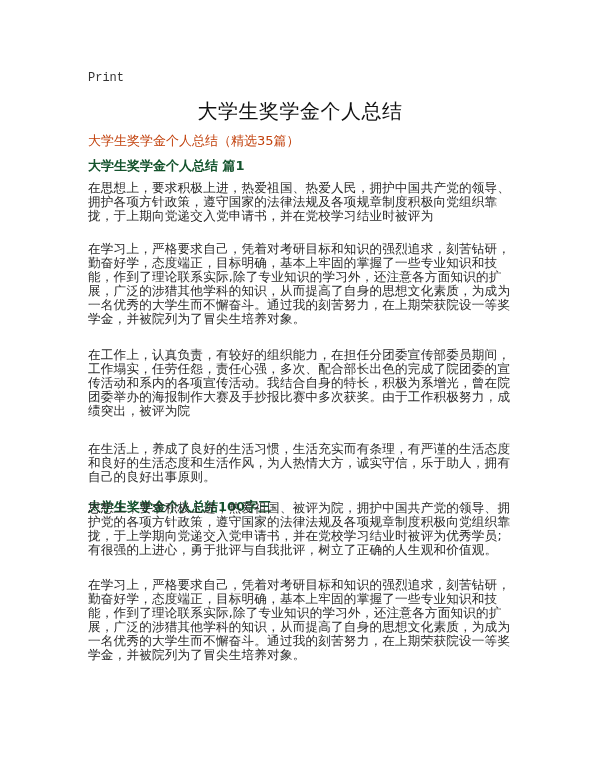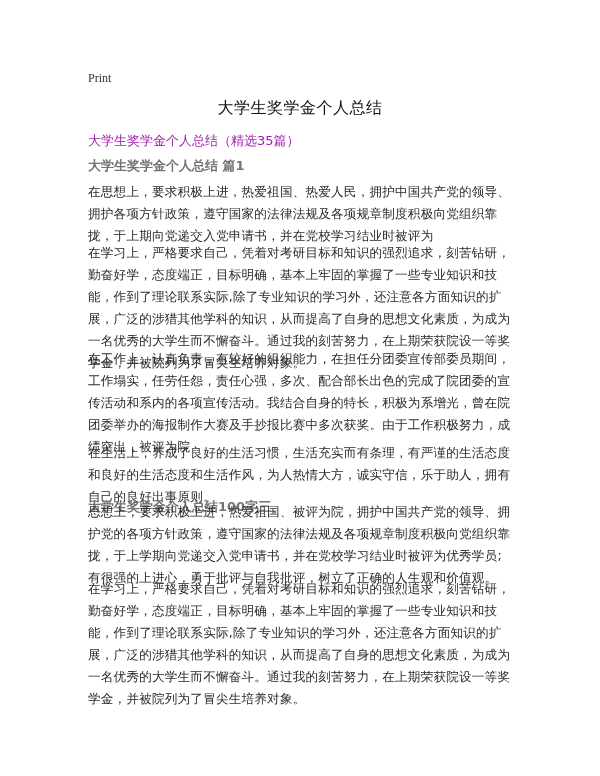--- a/index.html
+++ b/index.html
@@ -1,26 +1,26 @@
 <!DOCTYPE html>
 <html><head>
   <meta charset="utf-8">
   <style>
     html, body { margin: 0; padding: 0; background: #ffffff; }
     body { width: 600px; height: 776px; overflow: hidden; position: relative;
       font-family: "DejaVu Sans", "Liberation Sans", sans-serif; color: #222; }
     .page { position: absolute; left: 88px; top: 0; width: 424px; }
     .print { position: absolute; top: 71px; left: 0;
-      font-family: Liberation Serif, serif; font-size: 12px; color: #333; }
+      font-family: Liberation Mono, monospace; font-size: 12px; color: #333; }
     .title { position: absolute; top: 98px; left: 0; width: 424px; text-align: center;
-      font-size: 16px; color: #111; letter-spacing: 0.5px; }
-    .subtitle { position: absolute; top: 132px; left: 0; font-size: 13px; color: #a21caf; }
+      font-size: 20px; color: #111; letter-spacing: 0.5px; }
+    .subtitle { position: absolute; top: 132px; left: 0; font-size: 13px; color: #c2410c; }
     .block { position: absolute; left: 0; width: 424px; }
-    .h2 { font-size: 13px; font-weight: bold; color: #737373; line-height: 18px; }
-    .para { font-size: 12.6px; line-height: 22px; color: #2a2a2a; letter-spacing: 0.2px; }
+    .h2 { font-size: 13px; font-weight: bold; color: #14532d; line-height: 18px; }
+    .para { font-size: 12.6px; line-height: 14px; color: #2a2a2a; letter-spacing: 0.2px; }
   </style>
 </head>
 <body>
 
 <div class="page">
   <div class="print">Print</div>
   <div class="title">大学生奖学金个人总结</div>
   <div class="subtitle">大学生奖学金个人总结（精选35篇）</div>
 
   <div class="block h2" style="top:157px">大学生奖学金个人总结 篇1</div>

